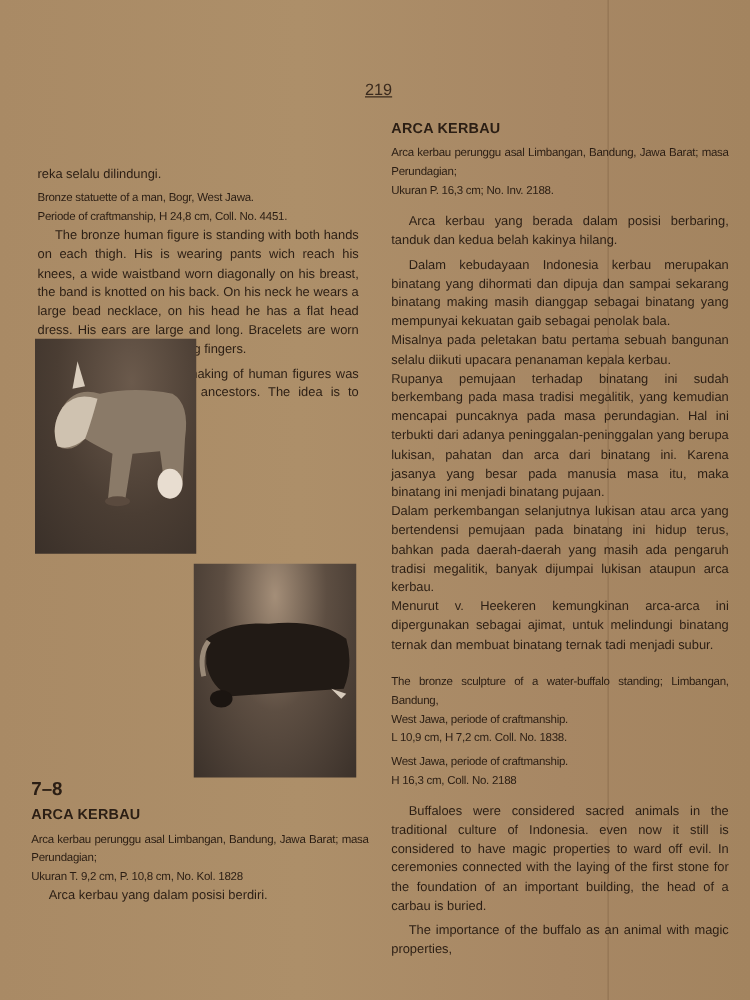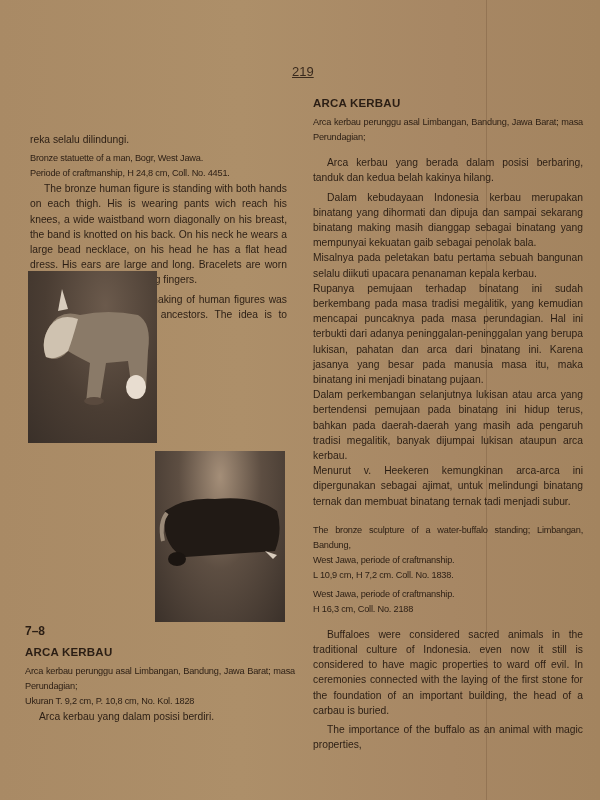--- a/index.html
+++ b/index.html
@@ -19,21 +19,21 @@
     .caption { font-size: 9.2px; line-height: 15px; letter-spacing: -0.2px; }
     .heading { font-weight: bold; font-size: 11.5px; margin: 0; letter-spacing: 0.2px; }
     .gap-s { height: 4px; }
     .gap-m { height: 10px; }
     .photo { position: absolute; overflow: hidden; }
     .photo-1 { left: 28px; top: 271px; width: 129px; height: 172px;
       background: radial-gradient(ellipse at 60% 20%, #6b5a4c 0%, #4a3d33 55%, #3a3029 100%); }
     .photo-2 { left: 155px; top: 451px; width: 130px; height: 171px;
       background: radial-gradient(ellipse at 50% 15%, #a48e78 0%, #5d4e42 45%, #3b312a 100%); }
     .left-bottom { position: absolute; left: 25px; top: 624px; width: 270px; font-size: 10.3px; line-height: 15px; }
-    .num { font-weight: bold; font-size: 12px; margin-bottom: 6px; }
+    .num { font-weight: bold; font-size: 15px; margin-bottom: 6px; }
   </style>
 </head>
 <body>
 
 <div class="fold"></div>
 <div class="page-number">219</div>
 
 <div class="col col-left">
   <p>reka selalu dilindungi.</p>
   <div class="gap-s"></div>
@@ -69,20 +69,21 @@
   <div class="gap-s"></div>
   <p class="caption">Arca kerbau perunggu asal Limbangan, Bandung, Jawa Barat; masa Perundagian;</p>
   <p class="caption">Ukuran T. 9,2 cm, P. 10,8 cm, No. Kol. 1828</p>
   <p class="indent">Arca kerbau yang dalam posisi berdiri.</p>
 </div>
 
 <div class="col col-right">
   <p class="heading">ARCA KERBAU</p>
   <div class="gap-s"></div>
   <p class="caption">Arca kerbau perunggu asal Limbangan, Bandung, Jawa Barat; masa Perundagian;</p>
+  <p class="caption">Ukuran P. 16,3 cm; No. Inv. 2188.</p>
   <div class="gap-m"></div>
   <p class="indent">Arca kerbau yang berada dalam posisi berbaring, tanduk dan kedua belah kakinya hilang.</p>
   <div class="gap-s"></div>
   <p class="indent">Dalam kebudayaan Indonesia kerbau merupakan binatang yang dihormati dan dipuja dan sampai sekarang binatang making masih dianggap sebagai binatang yang mempunyai kekuatan gaib sebagai penolak bala.</p>
   <p>Misalnya pada peletakan batu pertama sebuah bangunan selalu diikuti upacara penanaman kepala kerbau.</p>
   <p>Rupanya pemujaan terhadap binatang ini sudah berkembang pada masa tradisi megalitik, yang kemudian mencapai puncaknya pada masa perundagian. Hal ini terbukti dari adanya peninggalan-peninggalan yang berupa lukisan, pahatan dan arca dari binatang ini. Karena jasanya yang besar pada manusia masa itu, maka binatang ini menjadi binatang pujaan.</p>
   <p>Dalam perkembangan selanjutnya lukisan atau  arca yang bertendensi pemujaan pada binatang ini hidup terus, bahkan pada daerah-daerah yang masih ada pengaruh tradisi megalitik, banyak dijumpai lukisan ataupun arca kerbau.</p>
   <p>Menurut v. Heekeren kemungkinan arca-arca ini dipergunakan sebagai ajimat, untuk melindungi binatang ternak dan membuat binatang ternak tadi menjadi subur.</p>
   <div class="gap-m"></div>
   <div class="gap-s"></div>

